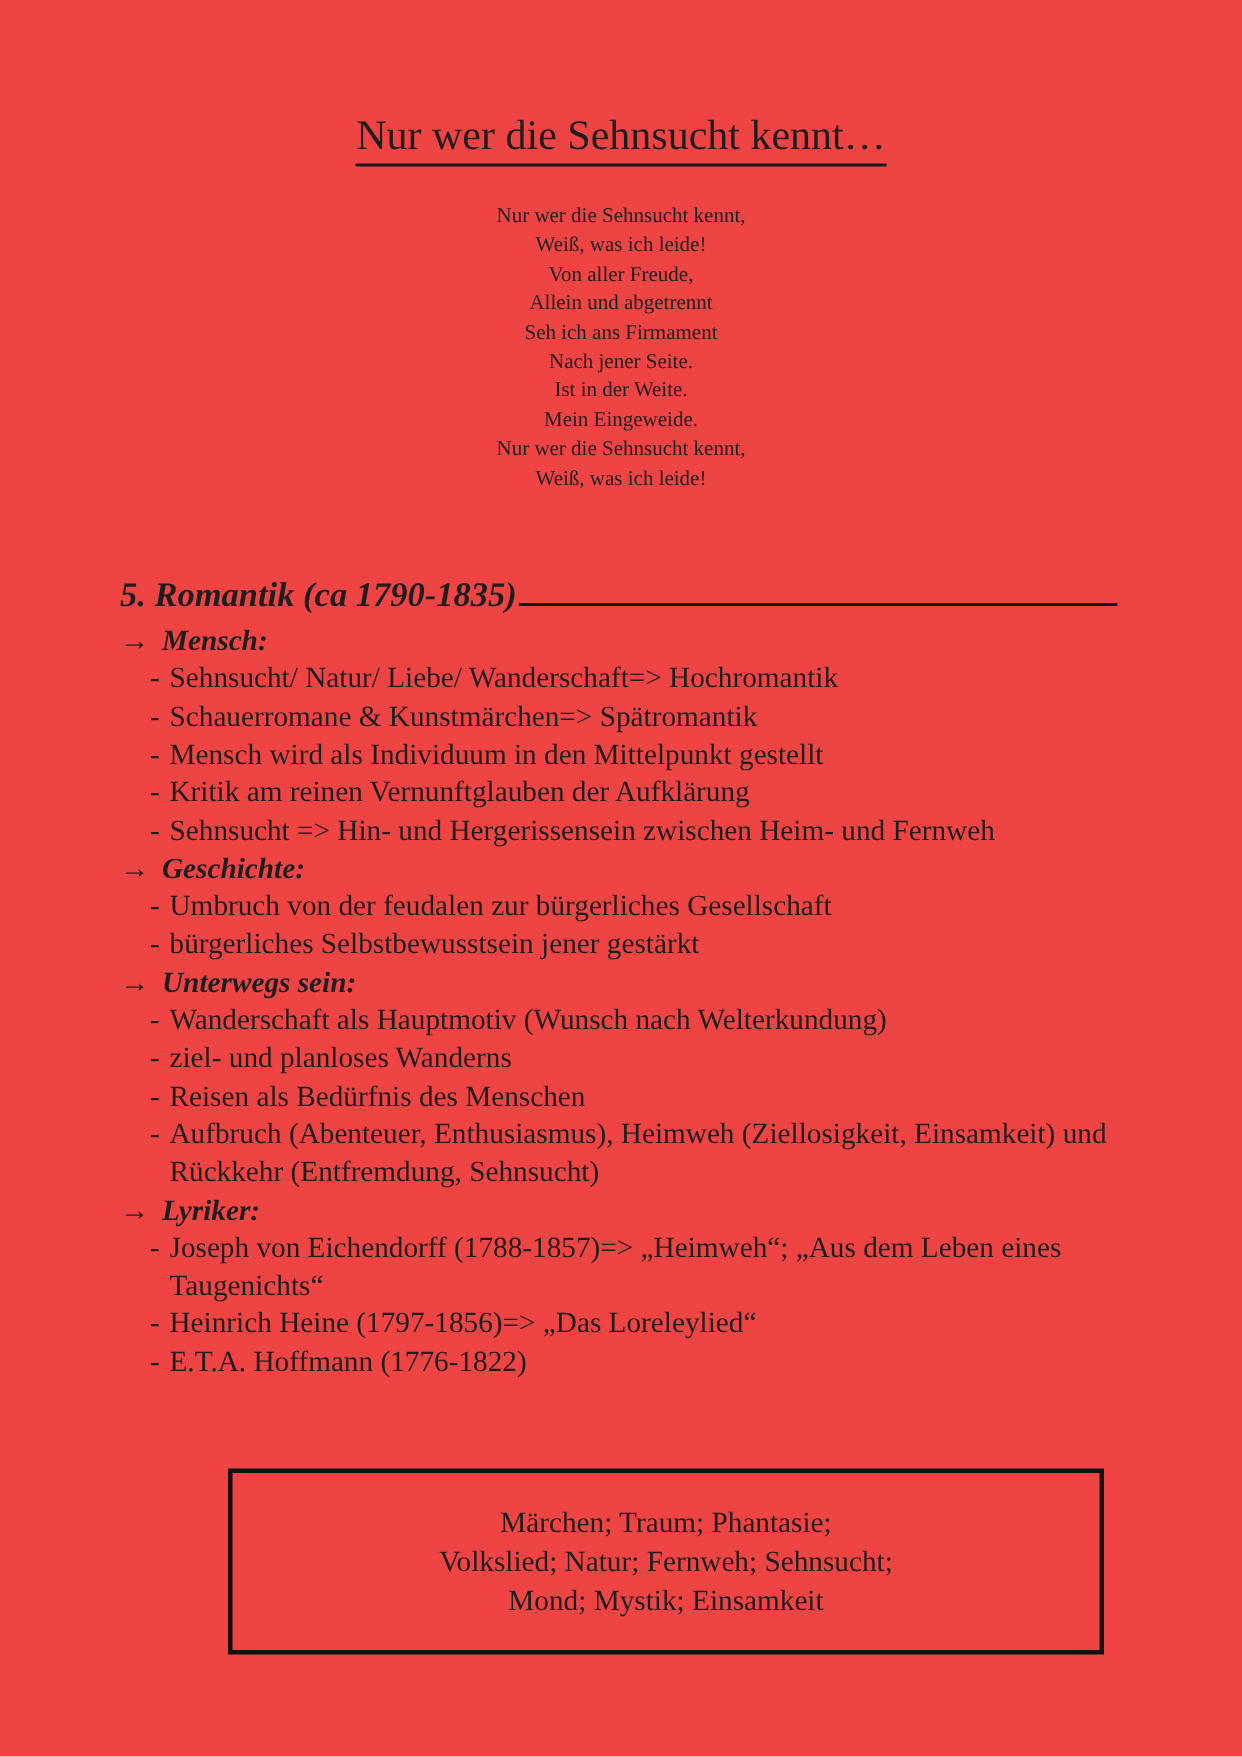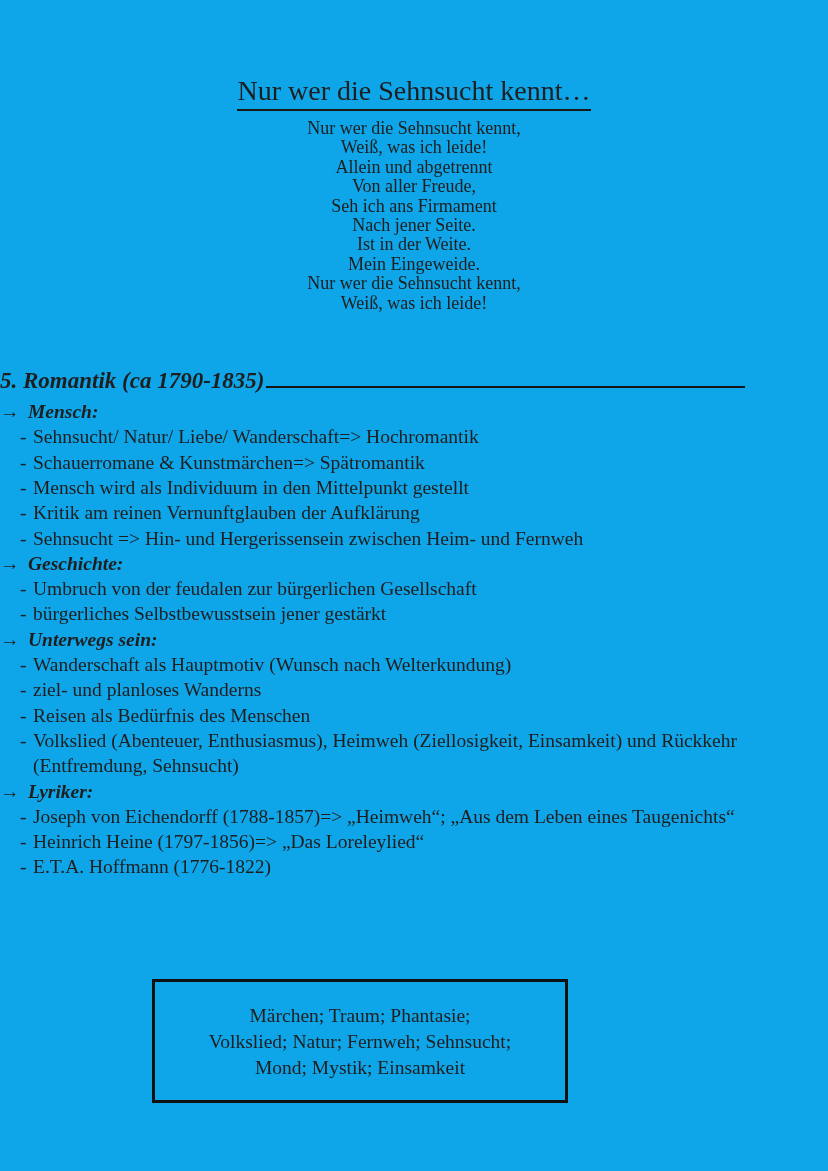--- a/index.html
+++ b/index.html
@@ -1,20 +1,20 @@
 <!DOCTYPE html>
 <html><head>
 <meta charset="utf-8">
 <style>
   html, body { margin: 0; padding: 0; background: #ffffff; }
   .page {
     position: relative;
     width: 828px;
     height: 1171px;
-    background: #0ea5e9;
+    background: #ef4444;
     color: #1e1e1e;
     font-family: "Liberation Serif", "DejaVu Serif", serif;
     overflow: hidden;
     box-sizing: border-box;
   }
 
   
   .title {
     margin: 0;
     padding-top: 76px;
@@ -24,29 +24,30 @@
     line-height: 30px;
   }
   .title-text {
     display: inline-block;
     border-bottom: 2px solid #1a1a1a;
     padding-bottom: 3px;
   }
 
   
   .poem {
-    margin-top: 8px;
+    margin-top: 24px;
     text-align: center;
-    font-size: 18px;
+    font-size: 14px;
     line-height: 19.4px;
   }
 
   
   .section {
     margin-top: 54px;
+    padding-left: 80px;
     padding-right: 83px; 
   }
   .heading {
     display: flex;
     align-items: baseline;
     font-size: 23px;
     font-weight: bold;
     font-style: italic;
     line-height: 27px;
     white-space: nowrap;
@@ -78,21 +79,21 @@
     padding-left: 20px;
   }
   .dash { flex: 0 0 13px; }
   .bullet-text { flex: 1 1 auto; font-family: Liberation Serif, serif; }
 
   
   .keywords-box {
     position: absolute;
     left: 152px;
     top: 979px;
-    width: 416px;
+    width: 584px;
     height: 124px;
     border: 3px solid #111111;
     box-sizing: border-box;
     text-align: center;
     font-size: 19.5px;
     line-height: 26px;
     padding-top: 21px;
   }
 </style>
 </head>
@@ -100,22 +101,22 @@
 
 <div class="page">
 
   <h1 class="title">
     <span class="title-text">Nur wer die Sehnsucht kennt…</span>
   </h1>
 
   <div class="poem">
     <div class="poem-line">Nur wer die Sehnsucht kennt,</div>
     <div class="poem-line">Weiß, was ich leide!</div>
+    <div class="poem-line">Von aller Freude,</div>
     <div class="poem-line">Allein und abgetrennt</div>
-    <div class="poem-line">Von aller Freude,</div>
     <div class="poem-line">Seh ich ans Firmament</div>
     <div class="poem-line">Nach jener Seite.</div>
     <div class="poem-line">Ist in der Weite.</div>
     <div class="poem-line">Mein Eingeweide.</div>
     <div class="poem-line">Nur wer die Sehnsucht kennt,</div>
     <div class="poem-line">Weiß, was ich leide!</div>
   </div>
 
   <div class="section">
 
@@ -150,21 +151,21 @@
         <span class="dash">-</span>
         <span class="bullet-text">Sehnsucht =&gt; Hin- und Hergerissensein zwischen Heim- und Fernweh</span>
       </div>
 
       <div class="group-label">
         <span class="arrow">→</span>
         <span class="label-text">Geschichte:</span>
       </div>
       <div class="bullet">
         <span class="dash">-</span>
-        <span class="bullet-text">Umbruch von der feudalen zur bürgerlichen Gesellschaft</span>
+        <span class="bullet-text">Umbruch von der feudalen zur bürgerliches Gesellschaft</span>
       </div>
       <div class="bullet">
         <span class="dash">-</span>
         <span class="bullet-text">bürgerliches Selbstbewusstsein jener gestärkt</span>
       </div>
 
       <div class="group-label">
         <span class="arrow">→</span>
         <span class="label-text">Unterwegs sein:</span>
       </div>
@@ -175,21 +176,21 @@
       <div class="bullet">
         <span class="dash">-</span>
         <span class="bullet-text">ziel- und planloses Wanderns</span>
       </div>
       <div class="bullet">
         <span class="dash">-</span>
         <span class="bullet-text">Reisen als Bedürfnis des Menschen</span>
       </div>
       <div class="bullet">
         <span class="dash">-</span>
-        <span class="bullet-text">Volkslied (Abenteuer, Enthusiasmus), Heimweh (Ziellosigkeit, Einsamkeit) und Rückkehr (Entfremdung, Sehnsucht)</span>
+        <span class="bullet-text">Aufbruch (Abenteuer, Enthusiasmus), Heimweh (Ziellosigkeit, Einsamkeit) und Rückkehr (Entfremdung, Sehnsucht)</span>
       </div>
 
       <div class="group-label">
         <span class="arrow">→</span>
         <span class="label-text">Lyriker:</span>
       </div>
       <div class="bullet">
         <span class="dash">-</span>
         <span class="bullet-text">Joseph von Eichendorff (1788-1857)=&gt; „Heimweh“; „Aus dem Leben eines Taugenichts“</span>
       </div>

